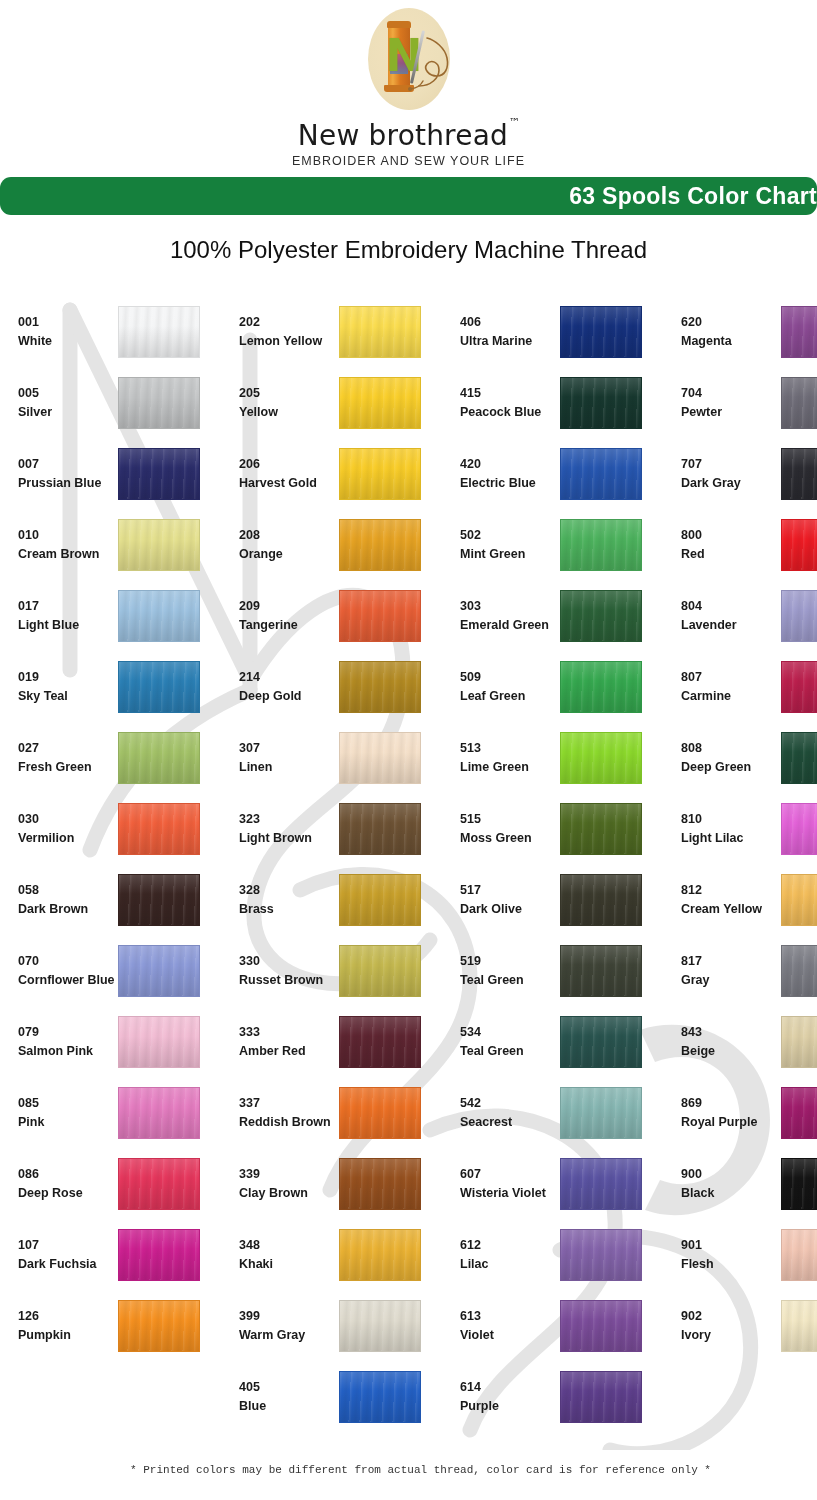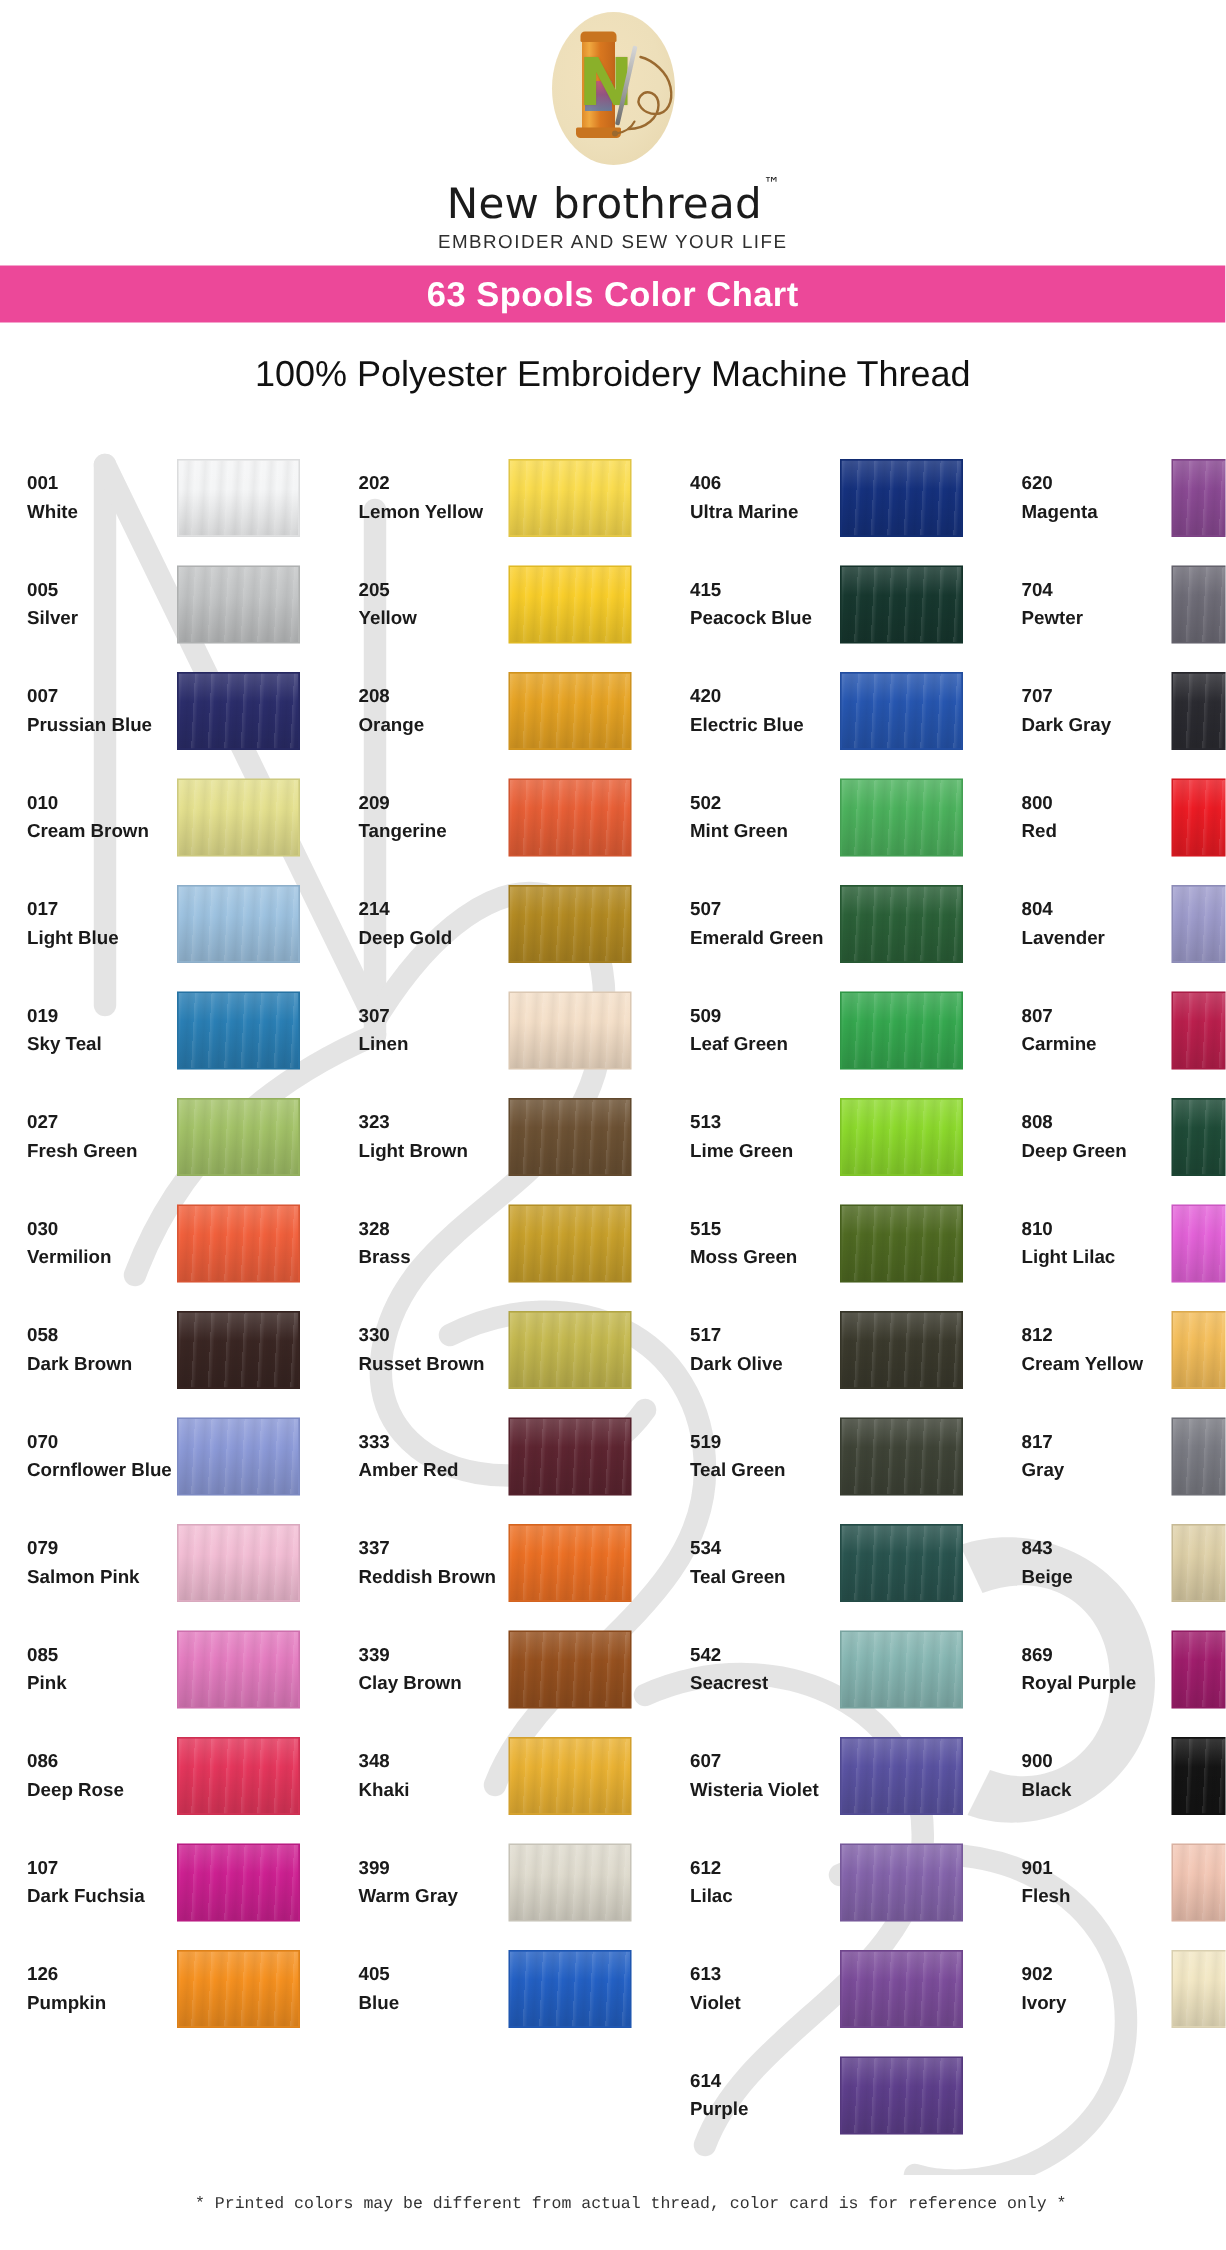--- a/index.html
+++ b/index.html
@@ -109,27 +109,28 @@
     font-size: 12.5px;
     letter-spacing: 1.0px;
     color: #2e2e2e;
     margin-top: 2px;
   }
 
   
   .title-bar {
     width: 100%;
     height: 38px;
-    background: #ec4899;
+    background: #15803d;
     display: flex;
     align-items: center;
-    justify-content: center;
+    justify-content: flex-end;
     margin-top: 9px;
     position: relative;
     z-index: 5;
+    border-radius: 11px;
   }
   .title-bar-text {
     font-family: "Liberation Sans", sans-serif;
     font-size: 23px;
     font-weight: 700;
     color: #ffffff;
     letter-spacing: .3px;
   }
   .subtitle {
     text-align: center;
@@ -420,20 +421,29 @@
         <div class="entry-label">
           <span class="entry-code">205</span>
           <span class="entry-name">Yellow</span>
         </div>
         <div class="swatch" style="background: rgb(249, 206, 42);">
           <div class="fiber"></div>
         </div>
       </div>
       <div class="entry">
         <div class="entry-label">
+          <span class="entry-code">206</span>
+          <span class="entry-name">Harvest Gold</span>
+        </div>
+        <div class="swatch" style="background: rgb(248, 204, 40);">
+          <div class="fiber"></div>
+        </div>
+      </div>
+      <div class="entry">
+        <div class="entry-label">
           <span class="entry-code">208</span>
           <span class="entry-name">Orange</span>
         </div>
         <div class="swatch" style="background: rgb(230, 163, 35);">
           <div class="fiber"></div>
         </div>
       </div>
       <div class="entry">
         <div class="entry-label">
           <span class="entry-code">209</span>
@@ -575,21 +585,21 @@
         <div class="entry-label">
           <span class="entry-code">502</span>
           <span class="entry-name">Mint Green</span>
         </div>
         <div class="swatch" style="background: rgb(76, 178, 93);">
           <div class="fiber"></div>
         </div>
       </div>
       <div class="entry">
         <div class="entry-label">
-          <span class="entry-code">507</span>
+          <span class="entry-code">303</span>
           <span class="entry-name">Emerald Green</span>
         </div>
         <div class="swatch" style="background: rgb(43, 97, 56);">
           <div class="fiber"></div>
         </div>
       </div>
       <div class="entry">
         <div class="entry-label">
           <span class="entry-code">509</span>
           <span class="entry-name">Leaf Green</span>

